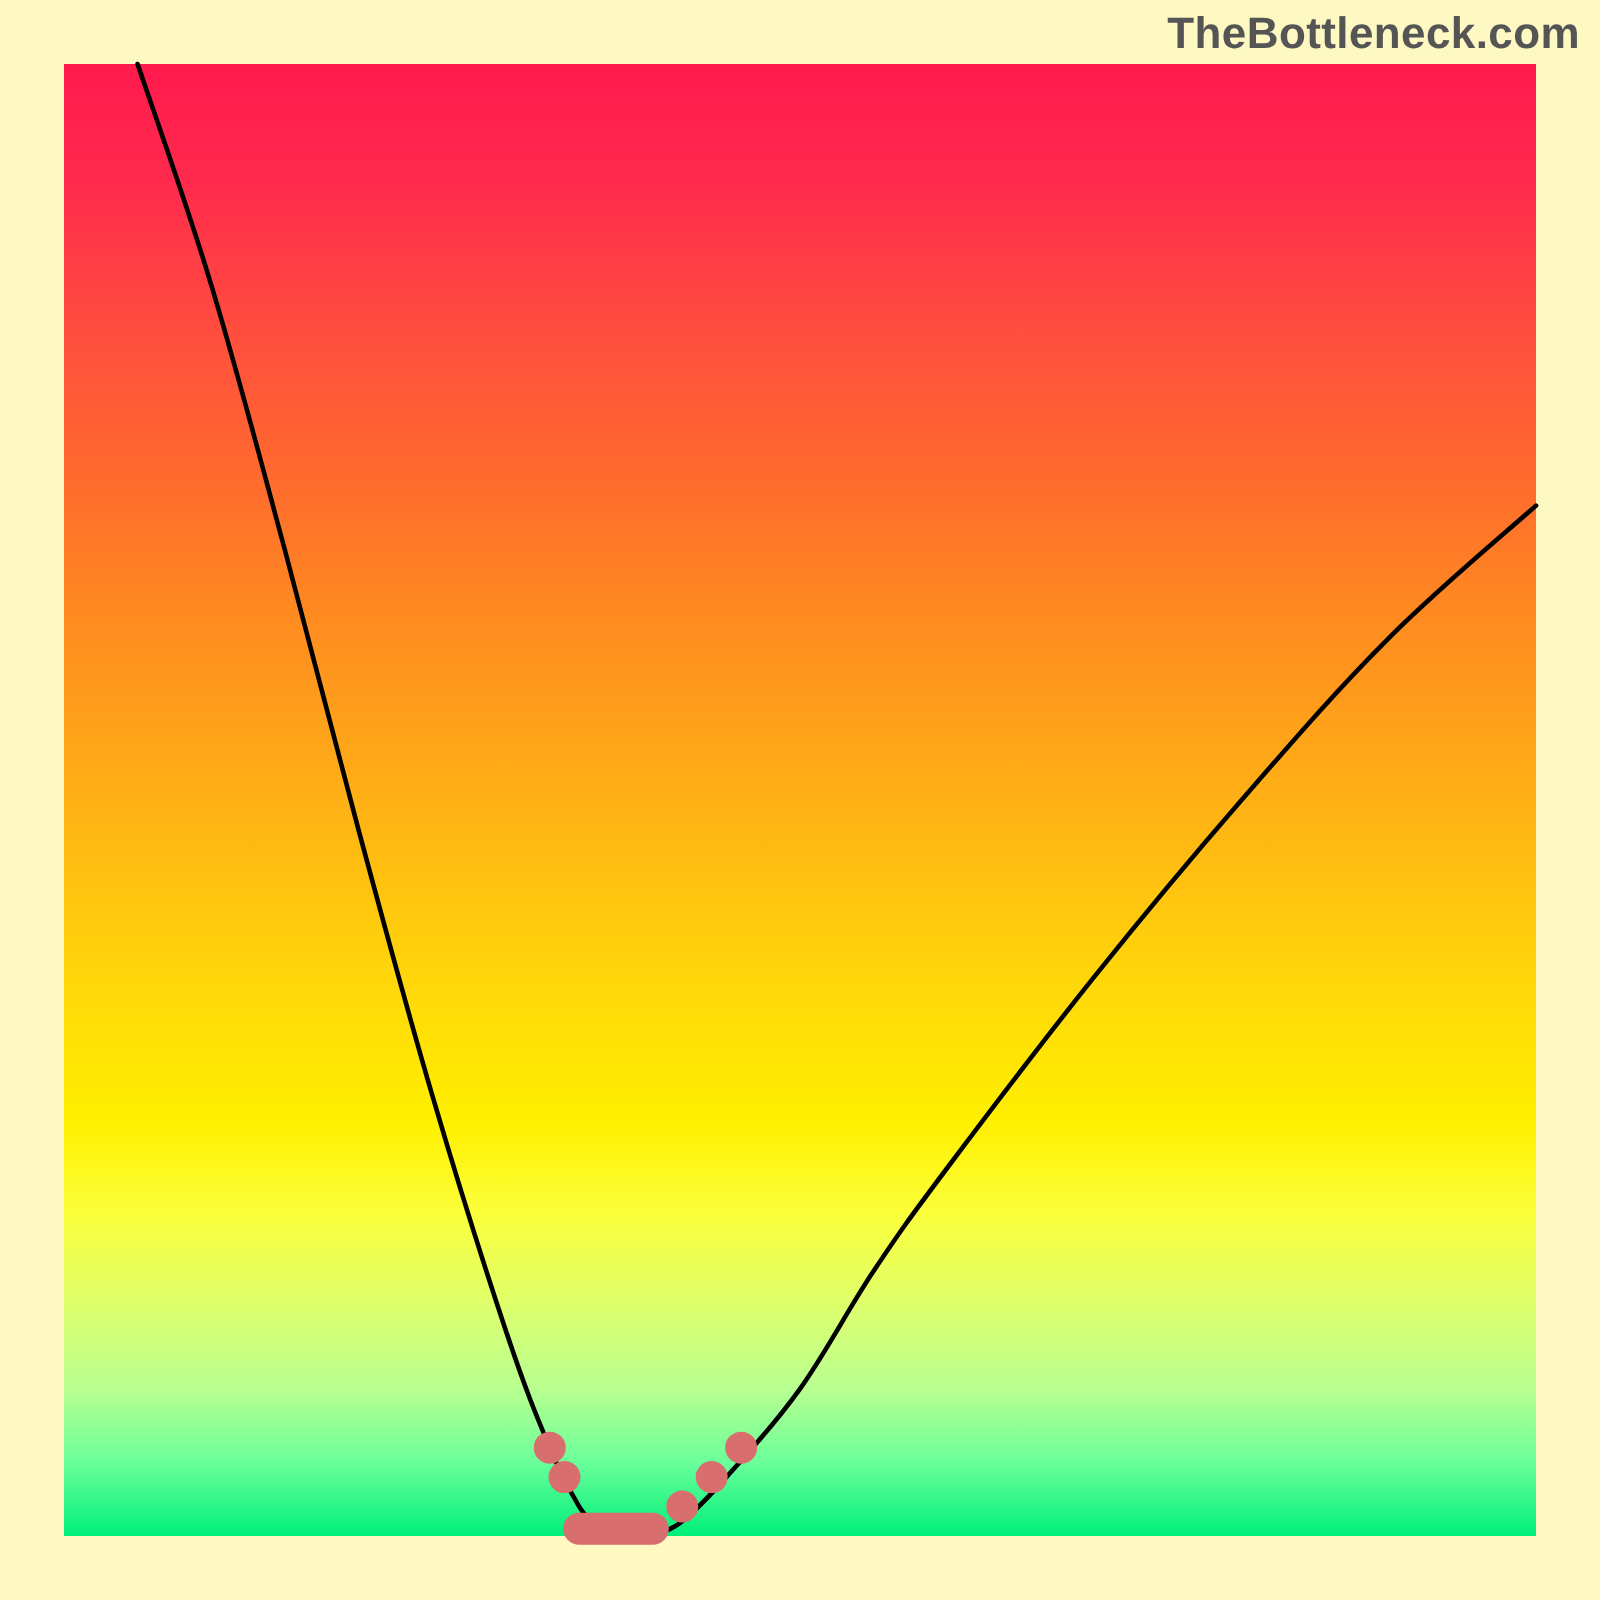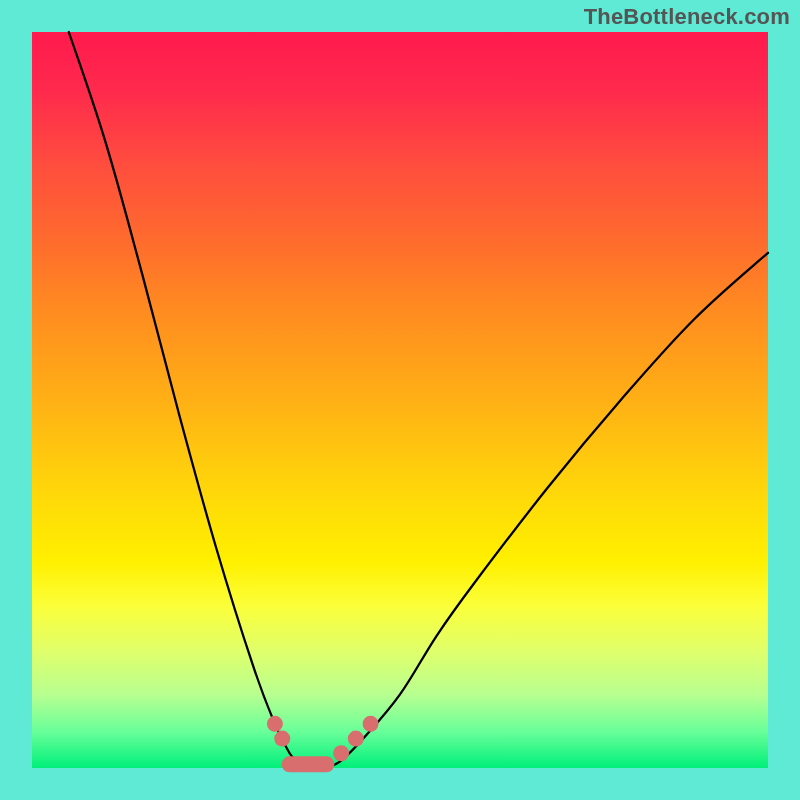--- a/index.html
+++ b/index.html
@@ -6,21 +6,21 @@
     margin: 0;
     padding: 0;
     width: 800px;
     height: 800px;
     background: #000;
     overflow: hidden;
   }
   .outer {
     width: 800px;
     height: 800px;
-    background: #5eead4;
+    background: #fef9c3;
     position: relative;
   }
   .plot-area {
     position: absolute;
     left: 32px;
     top: 32px;
     width: 736px;
     height: 736px;
     background: linear-gradient(to bottom,
       #ff1a4d 0%,

